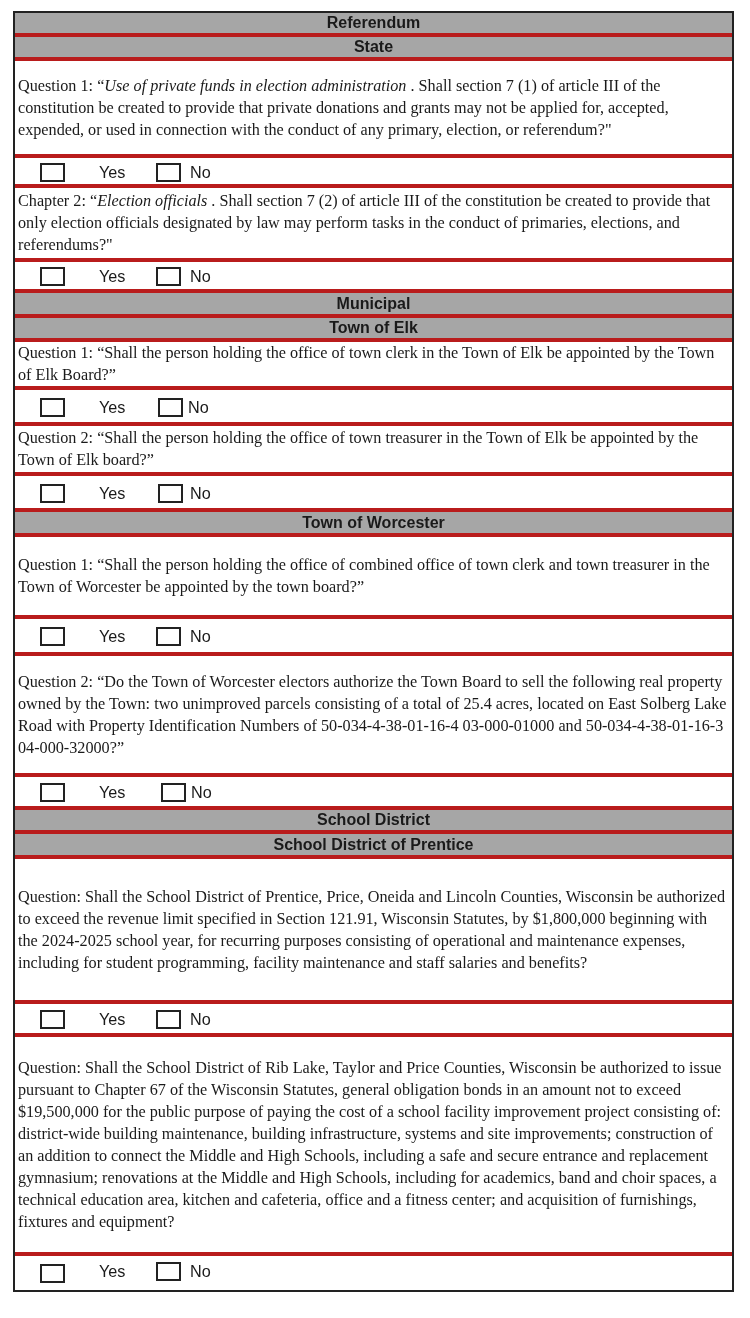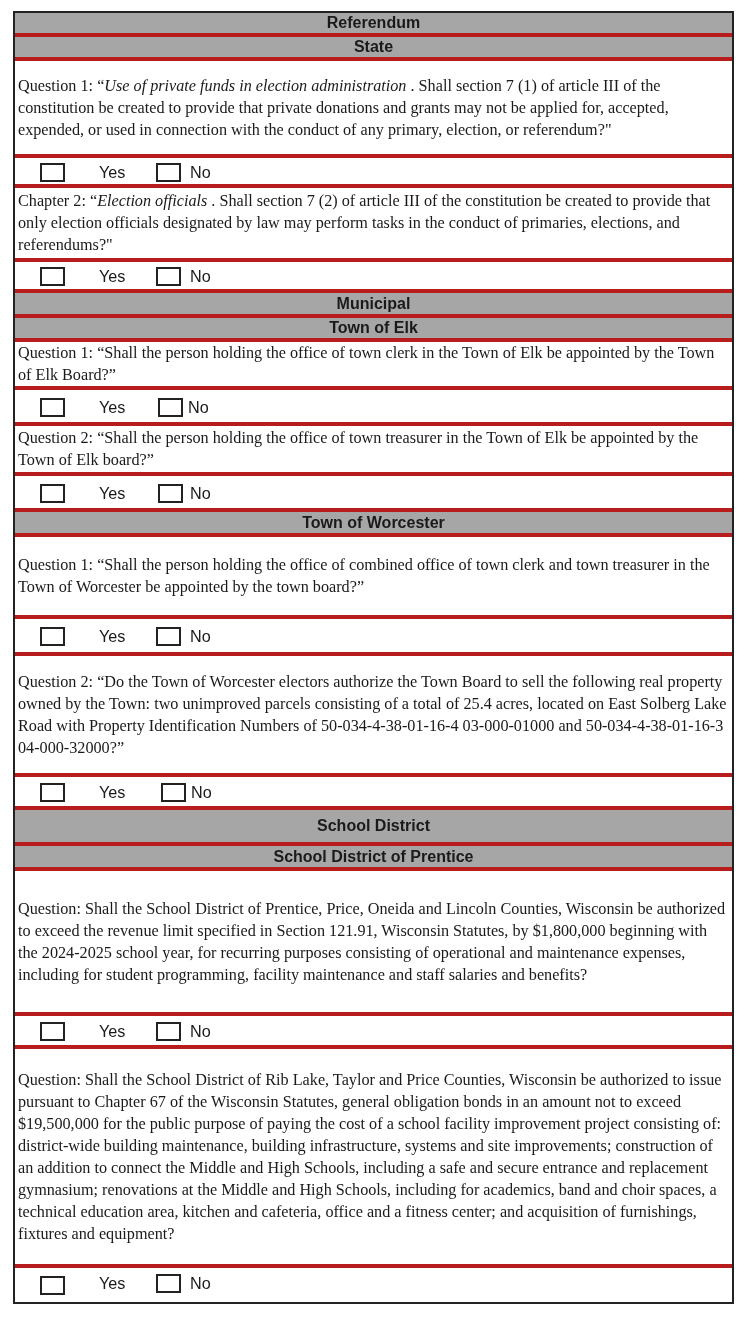--- a/index.html
+++ b/index.html
@@ -91,21 +91,21 @@
   <div class="row q" style="height:121px">
     <span class="txt">Question 2: “Do the Town of Worcester electors authorize the Town Board to sell the following real property owned by the Town: two unimproved parcels consisting of a total of 25.4 acres, located on East Solberg Lake Road with Property Identification Numbers of 50-034-4-38-01-16-4 03-000-01000 and 50-034-4-38-01-16-3 04-000-32000?”</span>
   </div>
   <div class="row yn" style="height:33px">
     <span class="box yes-box" style="top:6px"></span>
     <span class="lbl yes-lbl" style="top:6px">Yes</span>
     <span class="box no-box" style="top:6px;left:146px"></span>
     <span class="lbl" style="top:6px;left:176px">No</span>
   </div>
 
-  <div class="row hdr" style="height:36px">School District</div>
+  <div class="row hdr" style="height:24px">School District</div>
   <div class="row hdr" style="height:25px">School District of Prentice</div>
 
   <div class="row q" style="height:145px">
     <span class="txt">Question: Shall the School District of Prentice, Price, Oneida and Lincoln Counties, Wisconsin be authorized to exceed the revenue limit specified in Section 121.91, Wisconsin Statutes, by $1,800,000 beginning with the 2024-2025 school year, for recurring purposes consisting of operational and maintenance expenses, including for student programming, facility maintenance and staff salaries and benefits?</span>
   </div>
   <div class="row yn" style="height:33px">
     <span class="box yes-box" style="top:6px"></span>
     <span class="lbl yes-lbl" style="top:6px">Yes</span>
     <span class="box no-box" style="top:6px"></span>
     <span class="lbl no-lbl" style="top:6px">No</span>

